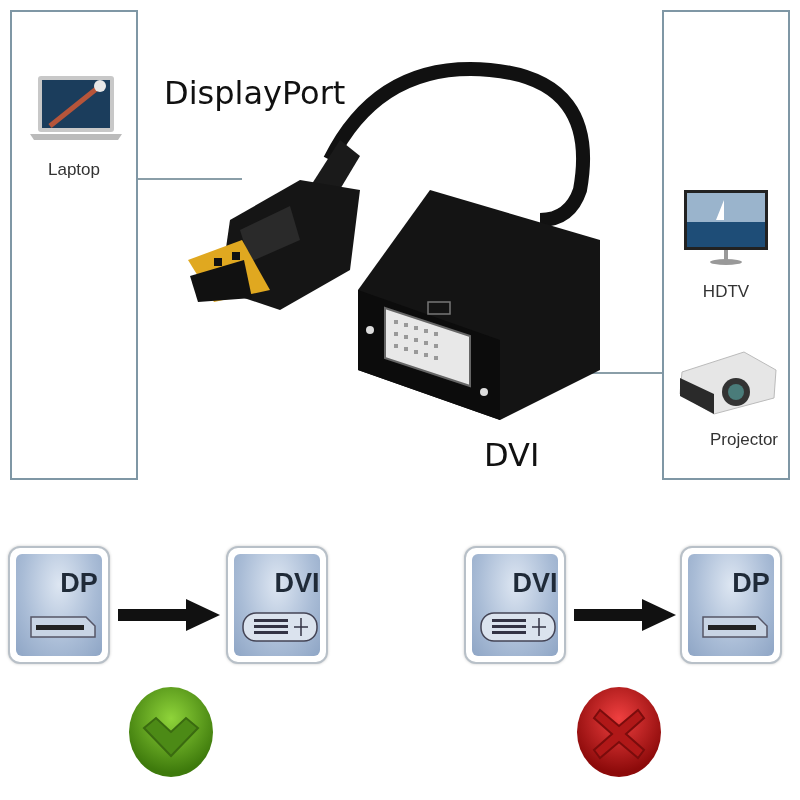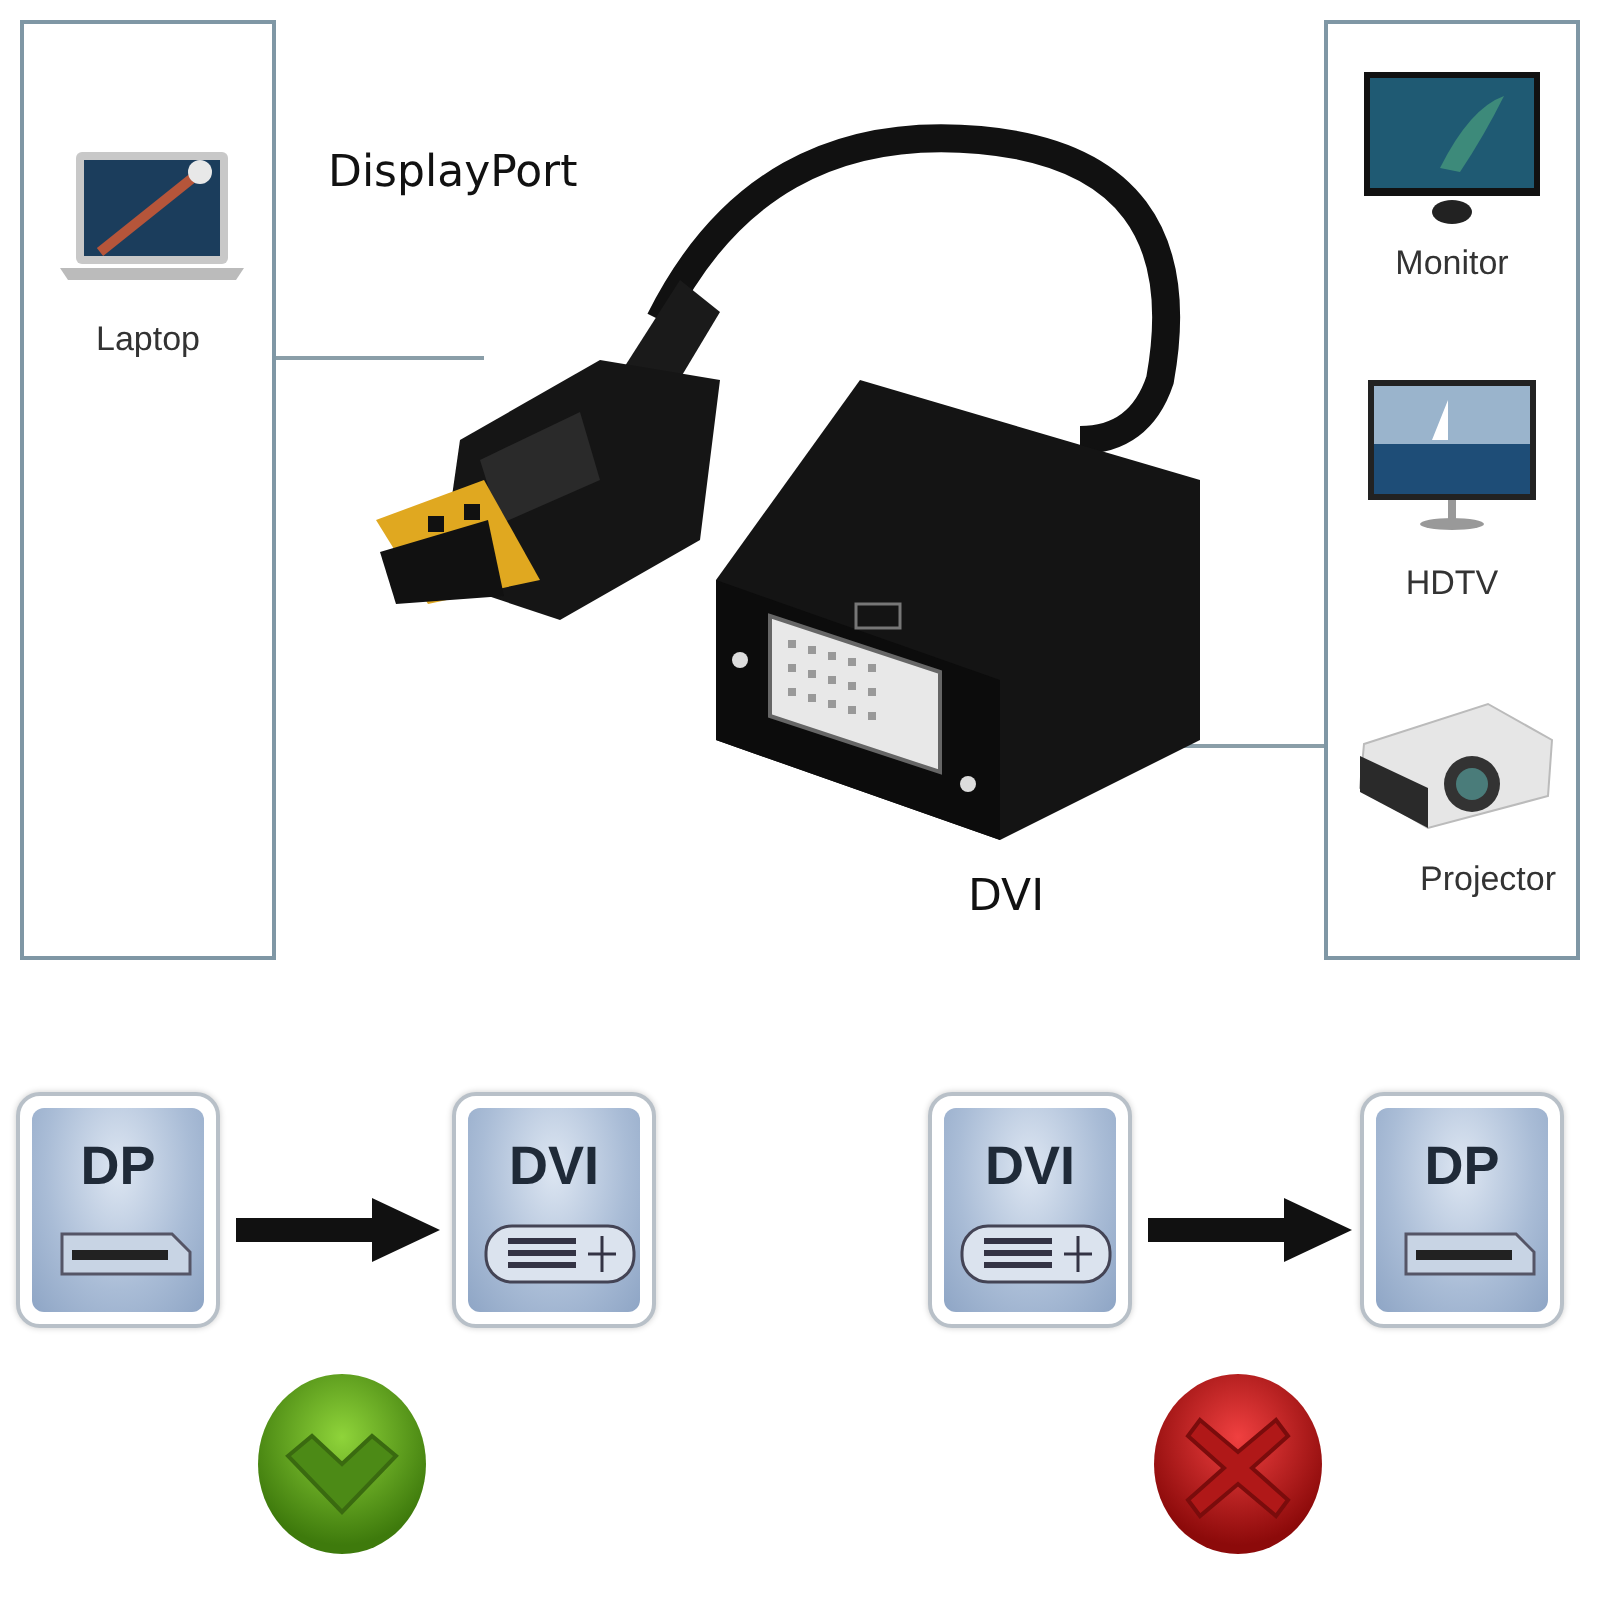--- a/index.html
+++ b/index.html
@@ -1,25 +1,25 @@
 <!DOCTYPE html>
 <html><head>
 <meta charset="utf-8">
 <style>
   html, body { margin:0; padding:0; }
   body { width:800px; height:800px; background:#ffffff; position:relative; overflow:hidden; font-family:"Liberation Sans", sans-serif; }
   .abs { position:absolute; }
   .panel { position:absolute; border:2px solid #7f97a5; background:#fff; box-sizing:border-box; }
   .dev-label { position:absolute; font-size:17px; color:#333; text-align:center; width:100%; left:0; }
   .conn-line { position:absolute; height:2px; background:#8a9ea8; }
-  .title-label { position:absolute; font-size:22px; color:#111; font-family:"DejaVu Sans", sans-serif; }
+  .title-label { position:absolute; font-size:32px; color:#111; font-family:"DejaVu Sans", sans-serif; }
   .port-card { position:absolute; width:102px; height:118px; border:2px solid #b8c0c8; border-radius:12px; background:#fff; box-shadow:0 0 3px #ccc; box-sizing:border-box; }
   .port-inner { position:absolute; left:6px; top:6px; right:6px; bottom:6px; border-radius:6px;
     background:radial-gradient(ellipse at 50% 30%, #dde6f2 0%, #a9bcd6 60%, #8ea5c5 100%); }
-  .port-text { position:absolute; top:14px; width:100%; text-align:center; font-size:27px; font-weight:bold; color:#1f2a38; }
+  .port-text { position:absolute; top:14px; width:100%; text-align:center; font-size:27px; font-weight:bold; color:#1f2a38;padding-left:20px; }
   .arrow { position:absolute; height:12px; background:#111; }
   .arrow-head { position:absolute; width:0; height:0; border-top:16px solid transparent; border-bottom:16px solid transparent; border-left:34px solid #111; }
   .badge { position:absolute; width:86px; height:92px; border-radius:50%; }
 </style>
 </head>
 <body>
 
 <div class="panel" style="left:10px;top:10px;width:128px;height:470px;">
   <div class="abs" style="left:0;top:60px;width:124px;height:120px;">
     <svg class="abs" style="left:14px;top:0;" width="100" height="80" viewBox="0 0 100 80">
@@ -28,29 +28,20 @@
       <line x1="24" y1="54" x2="74" y2="14" stroke="#b6553a" stroke-width="5"></line>
       <circle cx="74" cy="14" r="6" fill="#e8e8e8"></circle>
       <path d="M4 62 L96 62 L92 68 L8 68 Z" fill="#bbbbbb"></path>
     </svg>
     <div class="dev-label" style="top:88px;">Laptop</div>
   </div>
 </div>
 <div class="conn-line" style="left:138px;top:178px;width:104px;"></div>
 
 <div class="panel" style="left:662px;top:10px;width:128px;height:470px;">
-  <div class="abs" style="left:0;top:22px;width:124px;height:110px;">
-    <svg class="abs" style="left:16px;top:0;" width="92" height="80" viewBox="0 0 92 80">
-      <rect x="2" y="2" width="88" height="62" fill="#111"></rect>
-      <rect x="5" y="5" width="82" height="55" fill="#1f5a73"></rect>
-      <path d="M40 50 Q55 20 72 14 Q62 34 50 52 Z" fill="#3d8a7a"></path>
-      <ellipse cx="46" cy="72" rx="10" ry="6" fill="#222"></ellipse>
-    </svg>
-    <div class="dev-label" style="top:88px;">Monitor</div>
-  </div>
   <div class="abs" style="left:0;top:176px;width:124px;height:120px;">
     <svg class="abs" style="left:18px;top:0;" width="88" height="80" viewBox="0 0 88 80">
       <rect x="2" y="2" width="84" height="60" fill="#222"></rect>
       <rect x="5" y="5" width="78" height="54" fill="#9ab4cc"></rect>
       <rect x="5" y="34" width="78" height="25" fill="#1e4d77"></rect>
       <path d="M42 12 L42 32 L34 32 Z" fill="#fff"></path>
       <rect x="42" y="62" width="4" height="10" fill="#999"></rect>
       <ellipse cx="44" cy="74" rx="16" ry="3" fill="#999"></ellipse>
     </svg>
     <div class="dev-label" style="top:94px;">HDTV</div>

